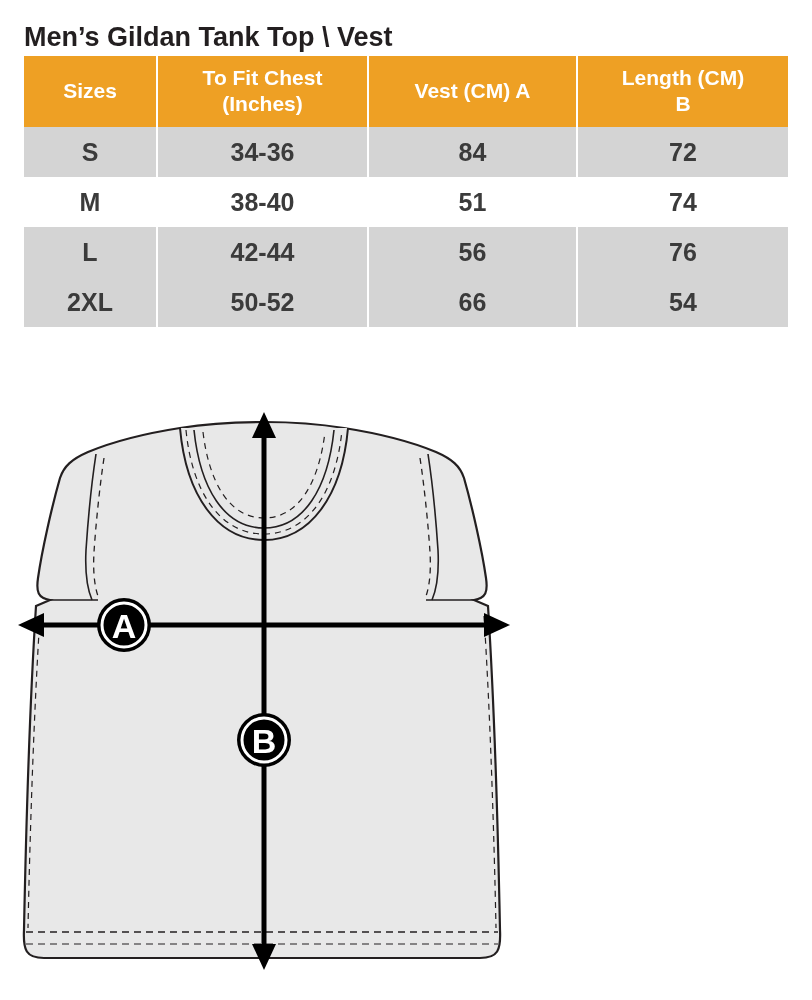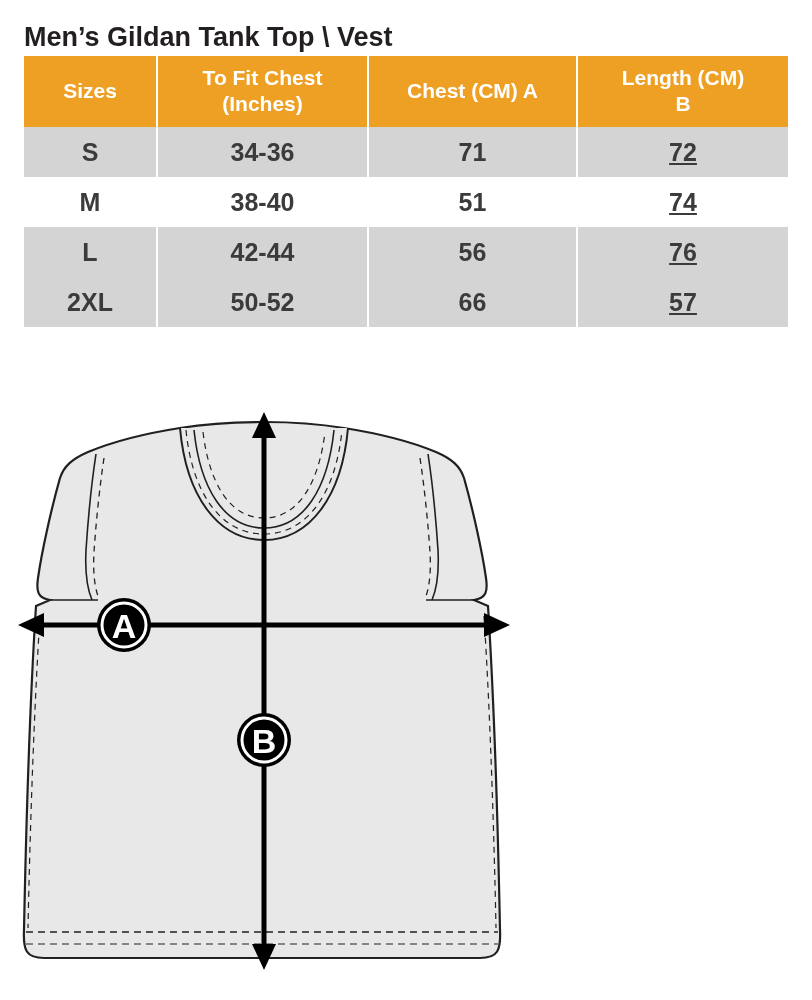--- a/index.html
+++ b/index.html
@@ -56,21 +56,21 @@
   .size-table th:last-child { border-right: none; }
   .size-table td {
     font-size: 25px;
     font-weight: bold;
     text-align: center;
     vertical-align: middle;
     color: #3b3b3b;
     height: 48px;
     border-right: 2px solid #ffffff;
   }
-  .size-table td:last-child { border-right: none; text-decoration: underline; }
+  .size-table td:last-child { border-right: none; }
   .size-table tbody tr.odd td { background: #d4d4d4; }
   .size-table tbody tr.even td { background: #ffffff; }
   .col-size   { width: 133px; }
   .col-chest  { width: 211px; }
   .col-width  { width: 209px; }
   .col-length { width: 211px; }
 
   
   .illustration {
     position: absolute;
@@ -105,52 +105,52 @@
     <thead>
       <tr>
         <th>
           <span>Sizes</span>
         </th>
         <th>
           <span>To Fit Chest</span><br>
           <span>(Inches)</span>
         </th>
         <th>
-          <span>Chest (CM) A</span>
+          <span>Vest (CM) A</span>
         </th>
         <th>
           <span>Length  (CM)</span><br>
           <span>B</span>
         </th>
       </tr>
     </thead>
     <tbody>
       <tr class="odd">
         <td>S</td>
         <td>34-36</td>
-        <td>71</td>
+        <td>84</td>
         <td>72</td>
       </tr>
       <tr class="even">
         <td>M</td>
         <td>38-40</td>
         <td>51</td>
         <td>74</td>
       </tr>
       <tr class="odd">
         <td>L</td>
         <td>42-44</td>
         <td>56</td>
         <td>76</td>
       </tr>
       <tr class="odd">
         <td>2XL</td>
         <td>50-52</td>
         <td>66</td>
-        <td>57</td>
+        <td>54</td>
       </tr>
     </tbody>
   </table>
 
   <div class="illustration">
     <svg width="812" height="590" viewBox="0 0 812 590" xmlns="http://www.w3.org/2000/svg">
 
       <g>
         <path d="M 265,12
                  C 240,12 205,14 180,18

